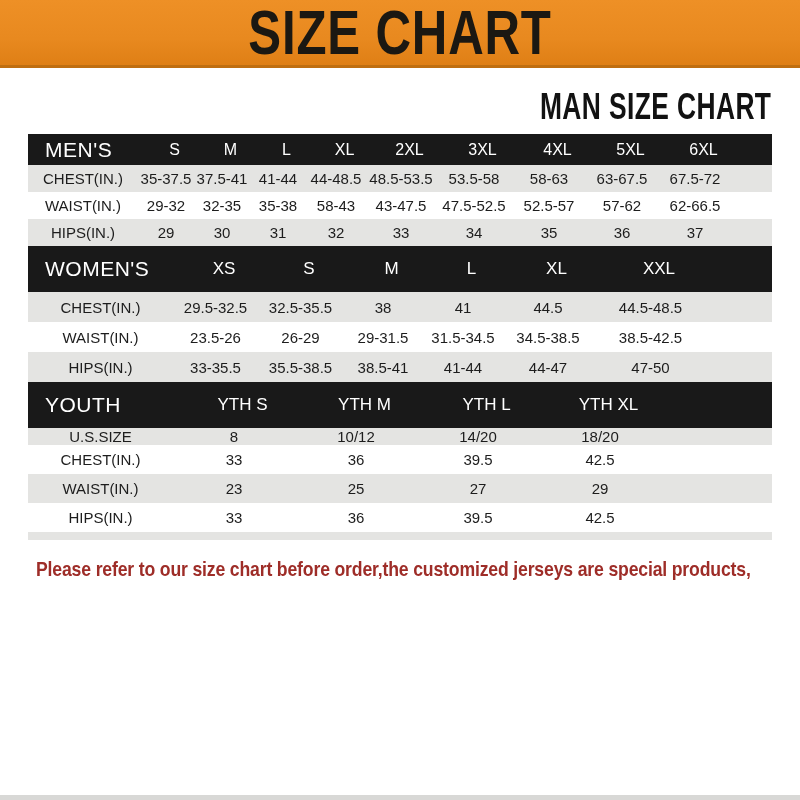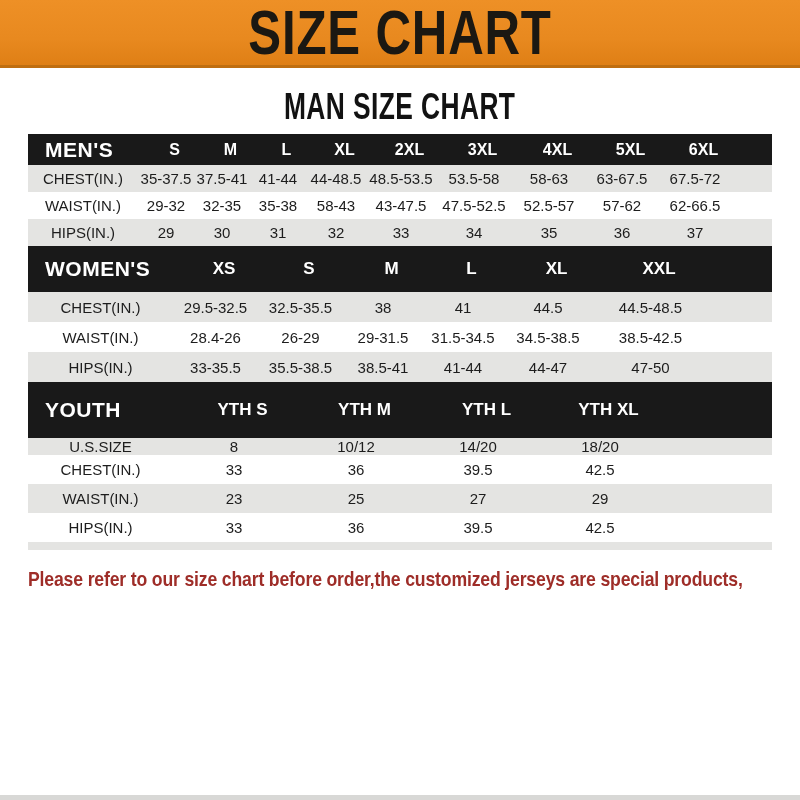--- a/index.html
+++ b/index.html
@@ -29,52 +29,52 @@
 
   
   .section-heading { text-align: center; }
   .section-heading .condensed {
     display: inline-block;
     font-size: 33px; font-weight: 700; color: #121212;
     transform: scale(0.8, 1.12);
     letter-spacing: 0.5px;
     white-space: nowrap;
   }
-  #sec-men   .section-heading { margin: 20px 0 8px; }
+  #sec-men   .section-heading { margin: 20px 0 8px; text-align: right; }
   #sec-women .section-heading { margin: 30px 0 12px; }
   #sec-youth .section-heading { margin: 36px 0 12px; }
 
   
   table.size-table {
     border-collapse: collapse;
     table-layout: fixed;
     width: 744px;
     margin: 0 auto;
   }
   .size-table th, .size-table td { padding: 0; text-align: center; vertical-align: middle; }
   tr.bar-row th {
     background: var(--bar-bg, #191919);
     color: var(--bar-text, #fff);
-    font-weight: 700;
+    font-weight: 400;
     padding-left: 17px;
   }
   th.group-label {
     text-align: left; padding-left: 12px;
     font-size: 21px; letter-spacing: 0.5px;
     white-space: nowrap;
   }
   th.size-col { font-size: 16px; }
   table[data-section="1"] th.size-col,
   table[data-section="2"] th.size-col { font-size: 17px; }
   tbody td { font-size: 15px; color: var(--body-text, #1D1D1D); white-space: nowrap; }
   tr.alt { background: var(--row-alt-bg, #E4E4E2); }
   tr.strip td { height: 8px; }
 
   
-  .note { margin-top: 14px; padding: 0 28px; }
+  .note { margin-top: 14px; padding: 0 28px; margin-left: 8px; }
   .note-line {
     display: inline-block;
     font-size: 21px; font-weight: 700;
     color: var(--footer-text, #9E2D28);
     line-height: 30px;
     transform: scaleX(0.84);
     transform-origin: left center;
     letter-spacing: -0.2px;
     white-space: nowrap;
   }
@@ -199,21 +199,21 @@
             <td class="val">29.5-32.5</td>
             <td class="val">32.5-35.5</td>
             <td class="val">38</td>
             <td class="val">41</td>
             <td class="val">44.5</td>
             <td class="val">44.5-48.5</td>
             <td class="spacer"></td>
           </tr>
           <tr style="height: 30px;">
             <td class="row-label">WAIST(IN.)</td>
-            <td class="val">28.4-26</td>
+            <td class="val">23.5-26</td>
             <td class="val">26-29</td>
             <td class="val">29-31.5</td>
             <td class="val">31.5-34.5</td>
             <td class="val">34.5-38.5</td>
             <td class="val">38.5-42.5</td>
             <td class="spacer"></td>
           </tr>
           <tr class="alt" style="height: 30px;">
             <td class="row-label">HIPS(IN.)</td>
             <td class="val">33-35.5</td>
@@ -232,21 +232,21 @@
     <table class="size-table" data-section="2">
         <colgroup>
           <col style="width: 145px;">
           <col style="width: 122px;">
           <col style="width: 122px;">
           <col style="width: 122px;">
           <col style="width: 122px;">
           <col style="width: 111px;">
         </colgroup>
         <thead>
-          <tr class="bar-row" style="height: 56px;">
+          <tr class="bar-row" style="height: 46px;">
             <th class="group-label">YOUTH</th>
             <th class="size-col">YTH S</th>
             <th class="size-col">YTH M</th>
             <th class="size-col">YTH L</th>
             <th class="size-col">YTH XL</th>
             <th class="spacer"></th>
           </tr>
         </thead>
         <tbody>
           <tr class="alt" style="height: 15px;">

